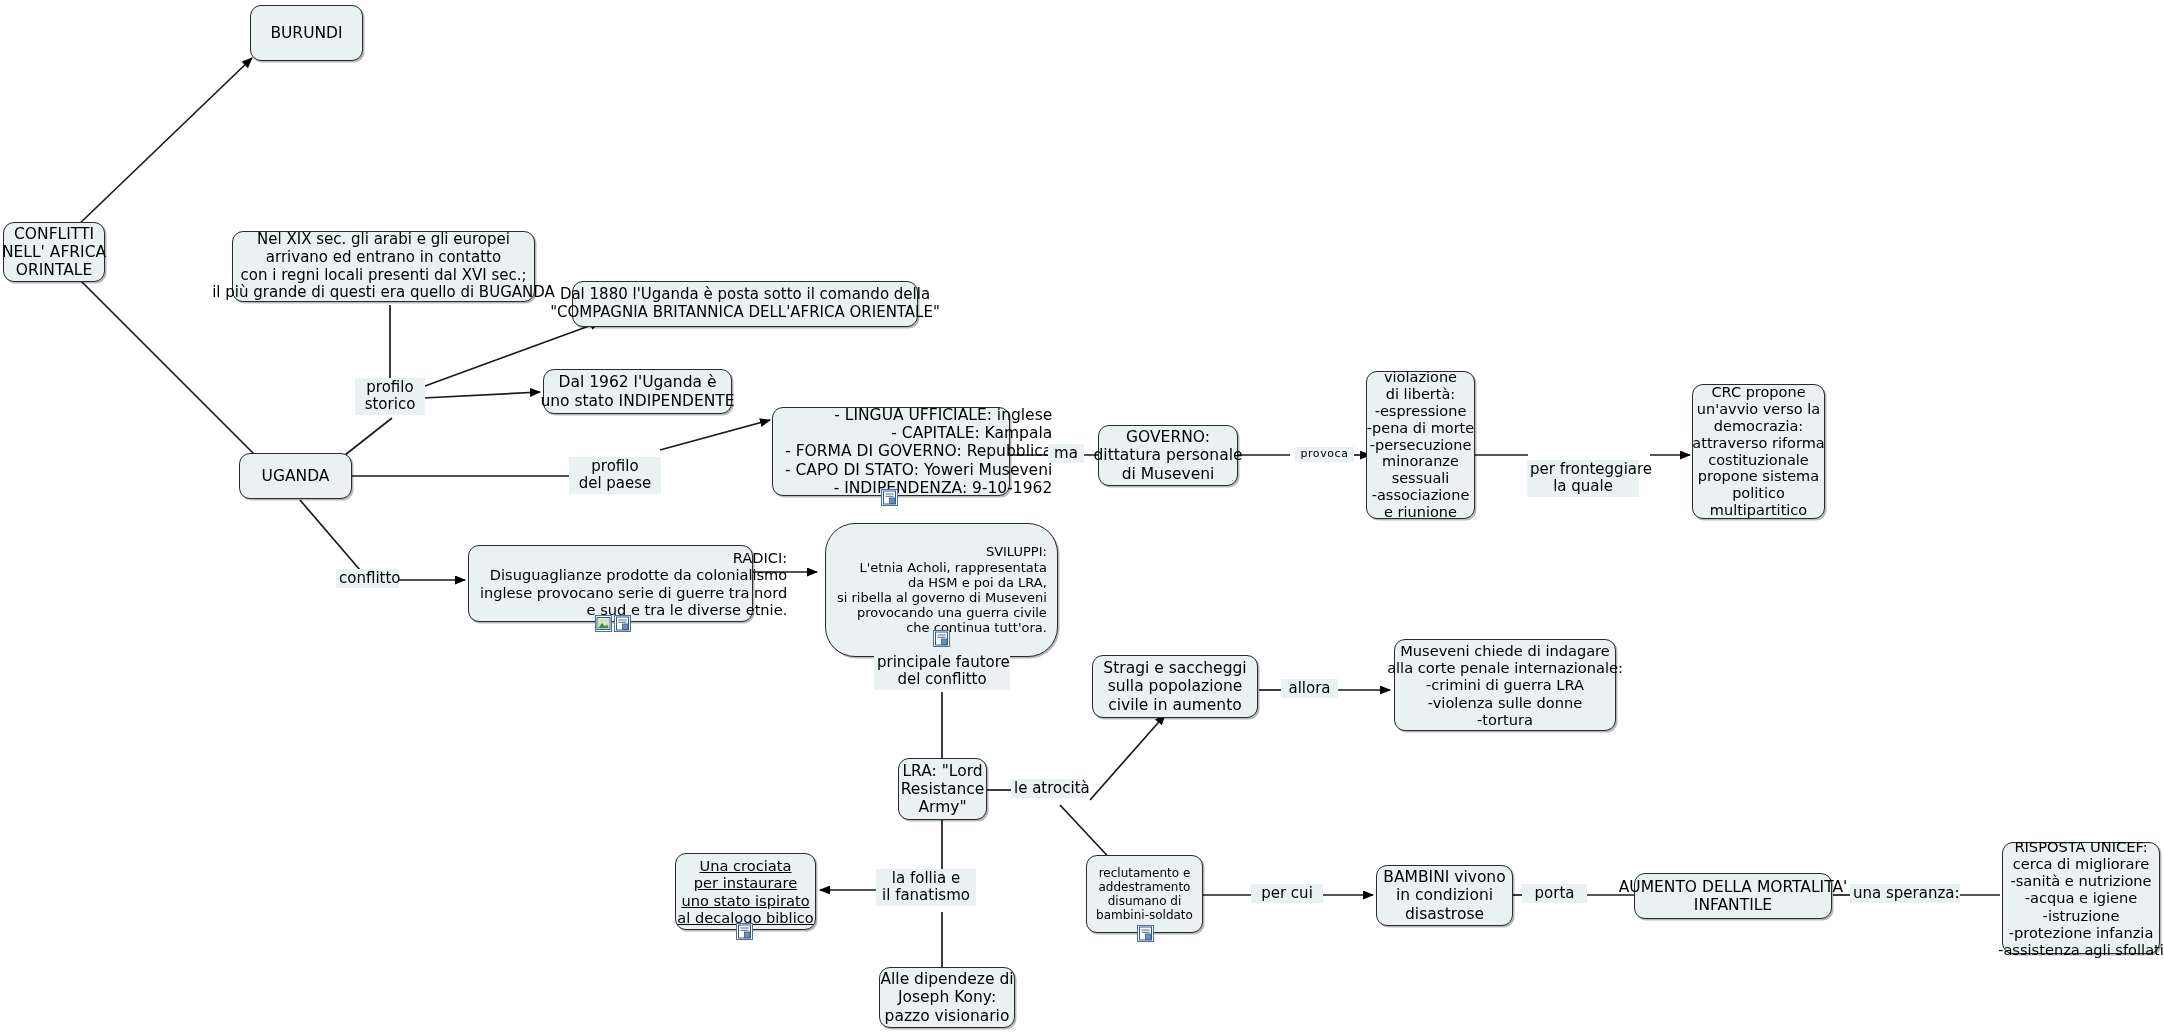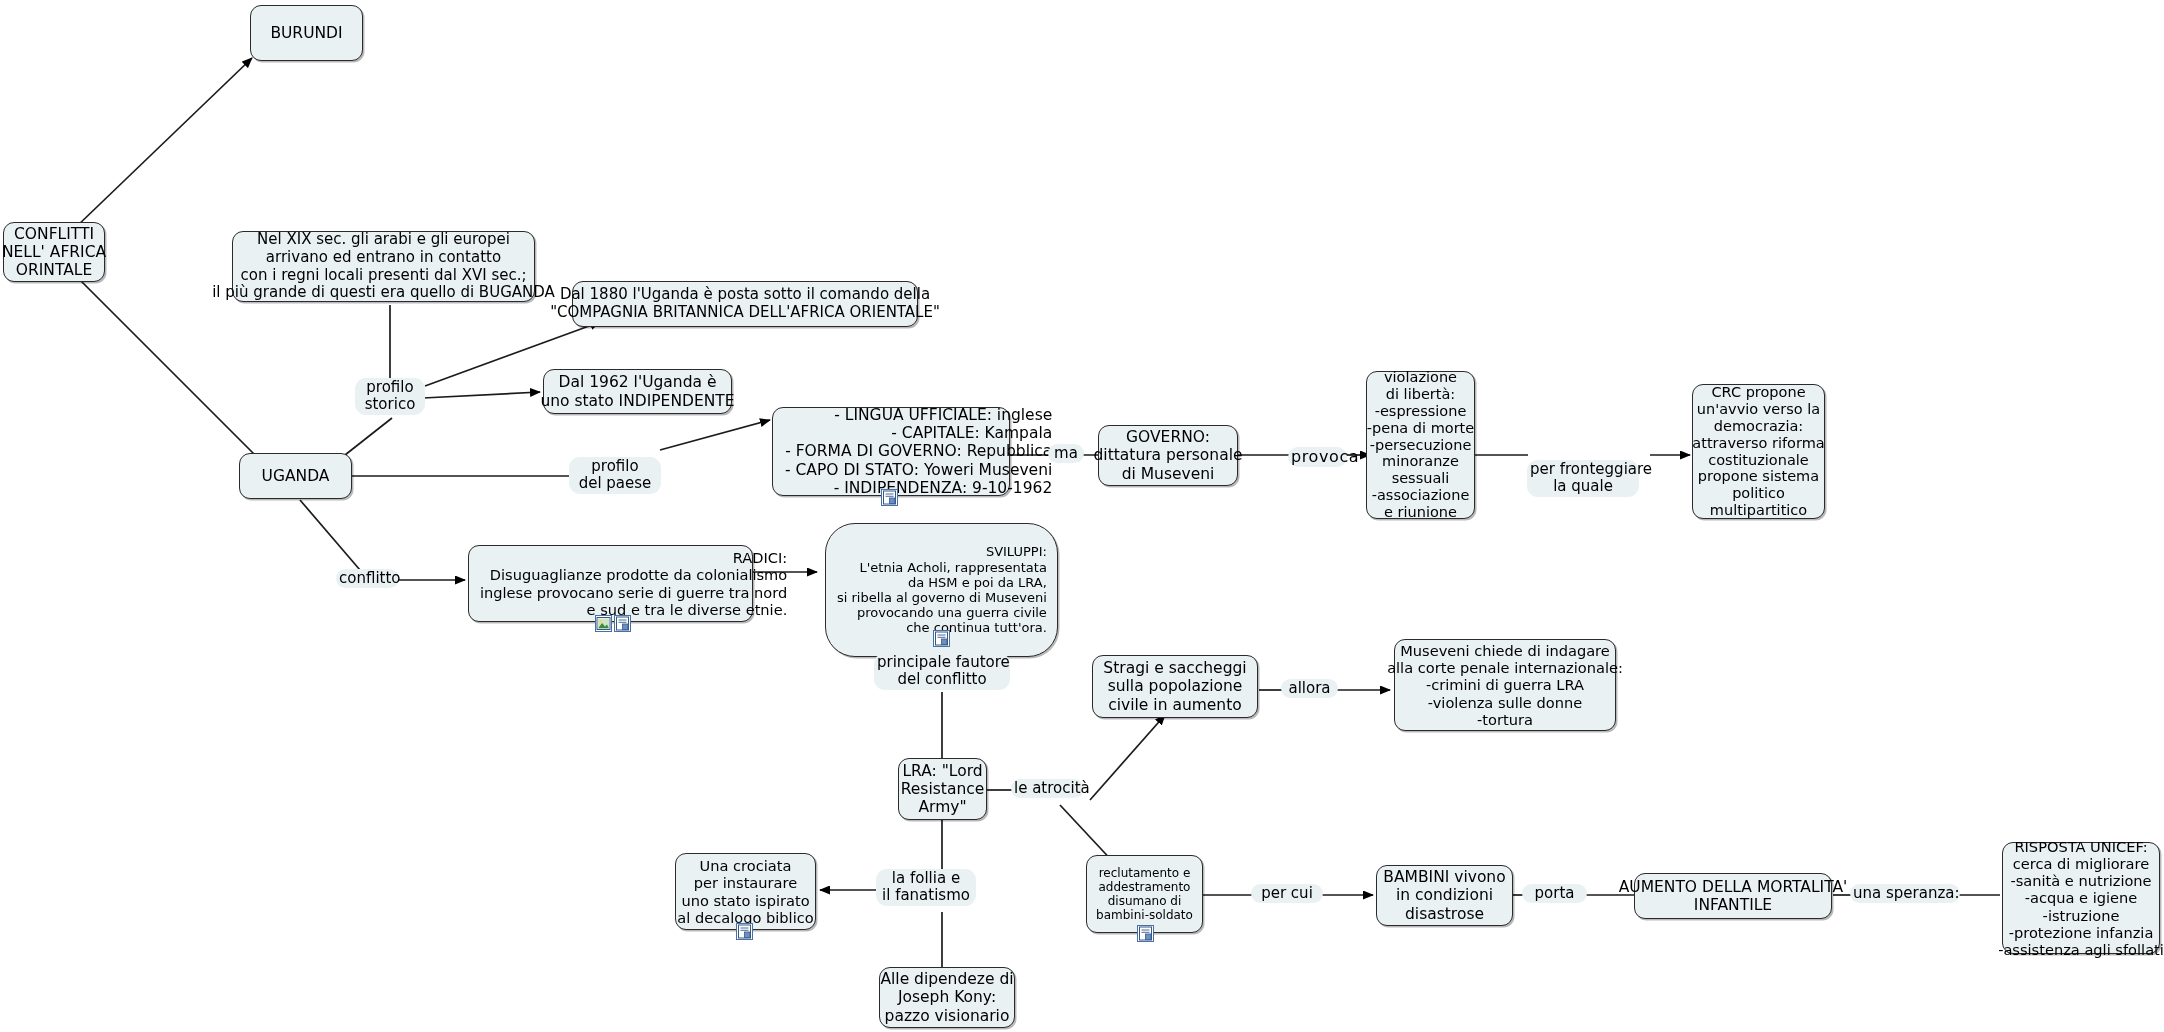--- a/index.html
+++ b/index.html
@@ -49,25 +49,25 @@
   .linklabel {
     position: absolute;
     background: #eaf1f3;
     color: #000000;
     font-size: 15px;
     line-height: 1.15;
     text-align: center;
     white-space: pre;
     padding: 1px 3px;
     box-sizing: border-box;
-    border-radius: 11px;
   }
   .linklabel.tiny {
-    font-size: 16px;
+    font-size: 11px;
     letter-spacing: 0.6px;
+    margin-left: 7px;
   }
   .attach {
     position: absolute;
     width: 17px;
     height: 17px;
     border: 1.2px solid #4a6fa5;
     background: #fdfdfa;
     box-sizing: border-box;
     display: block;
   }
@@ -244,21 +244,21 @@
   <div class="node" style="left:1394px; top:639px; width:222px; height:92px; font-size:14.6px;">Museveni chiede di indagare
 alla corte penale internazionale:
 -crimini di guerra LRA
 -violenza sulle donne
 -tortura</div>
 
   <div class="node" style="left:898px; top:758px; width:89px; height:62px;">LRA: "Lord
 Resistance
 Army"</div>
 
-  <div class="node" style="left:675px; top:853px; width:141px; height:77px; font-size:14.6px;">Una crociata
+  <div class="node" style="left:675px; top:853px; width:141px; height:77px; font-size:14.6px;text-decoration:underline;">Una crociata
 per instaurare
 uno stato ispirato
 al decalogo biblico</div>
   <span class="attach" style="left:736px; top:923px;">
     <svg width="15" height="15" viewBox="0 0 15 15" aria-hidden="true">
       <rect x="1.5" y="1" width="12" height="13" fill="#ffffff" stroke="#33598c" stroke-width="1"></rect>
       <line x1="3.5" y1="4" x2="11.5" y2="4" stroke="#33598c" stroke-width="0.9"></line>
       <line x1="3.5" y1="6.3" x2="11.5" y2="6.3" stroke="#33598c" stroke-width="0.9"></line>
       <rect x="7.5" y="8" width="5.5" height="5.5" fill="#6d8fbf" stroke="#33598c" stroke-width="0.8"></rect>
     </svg>

